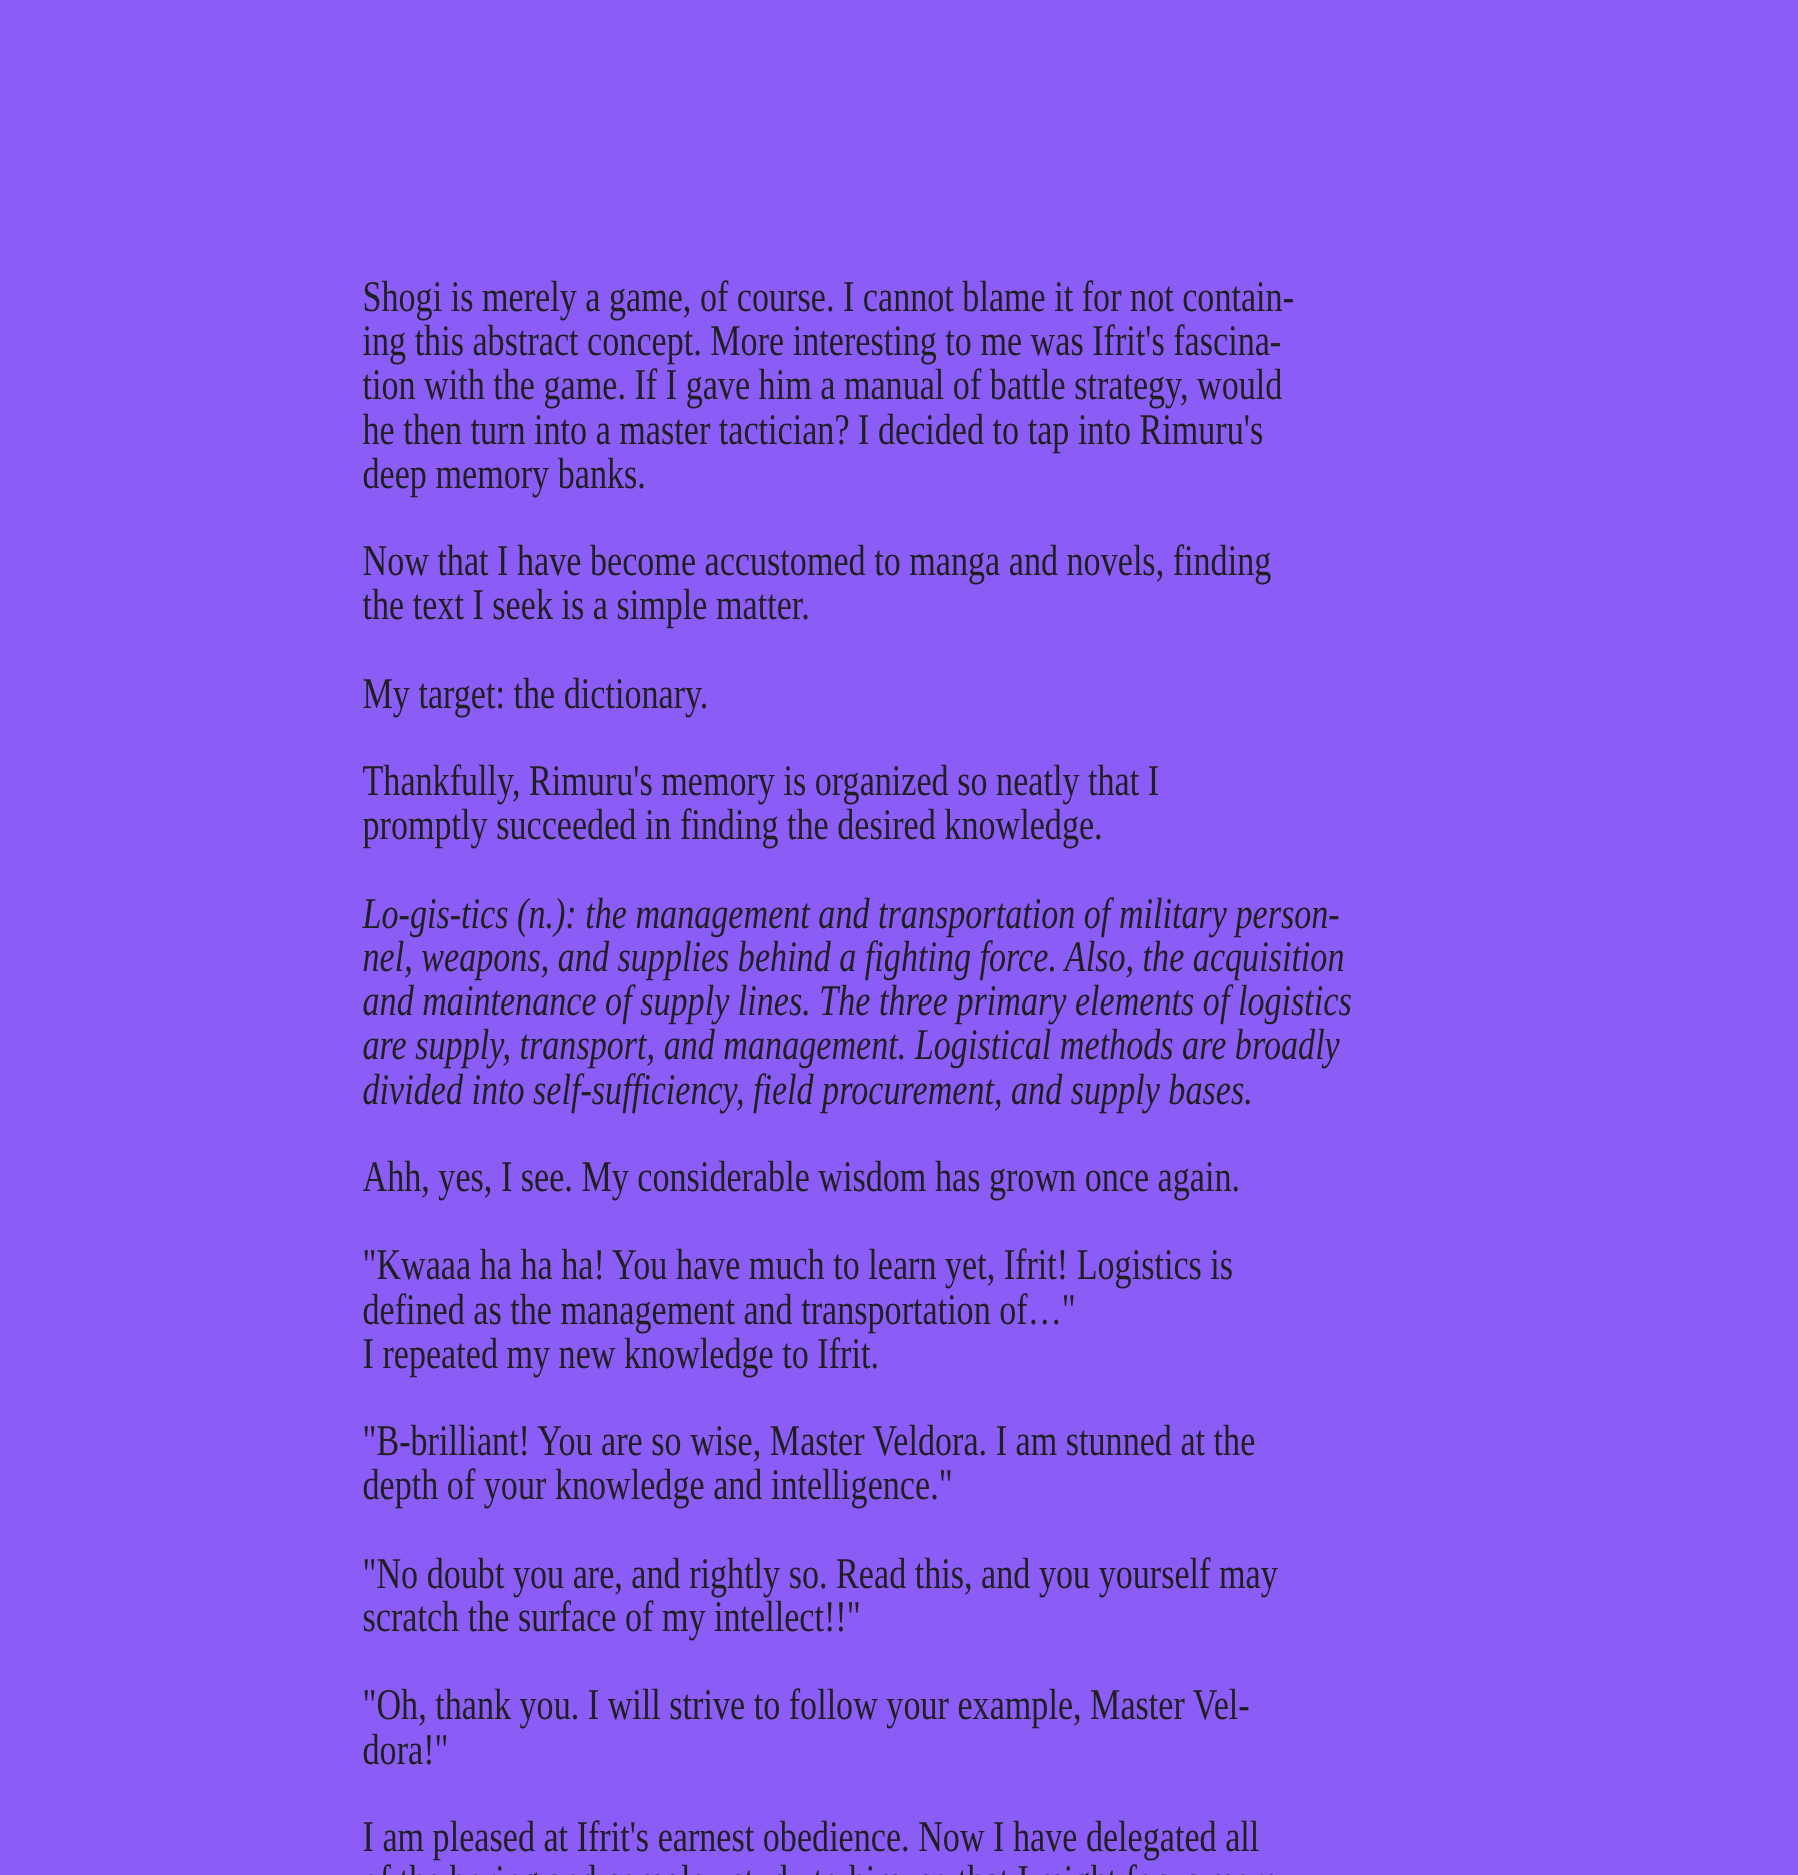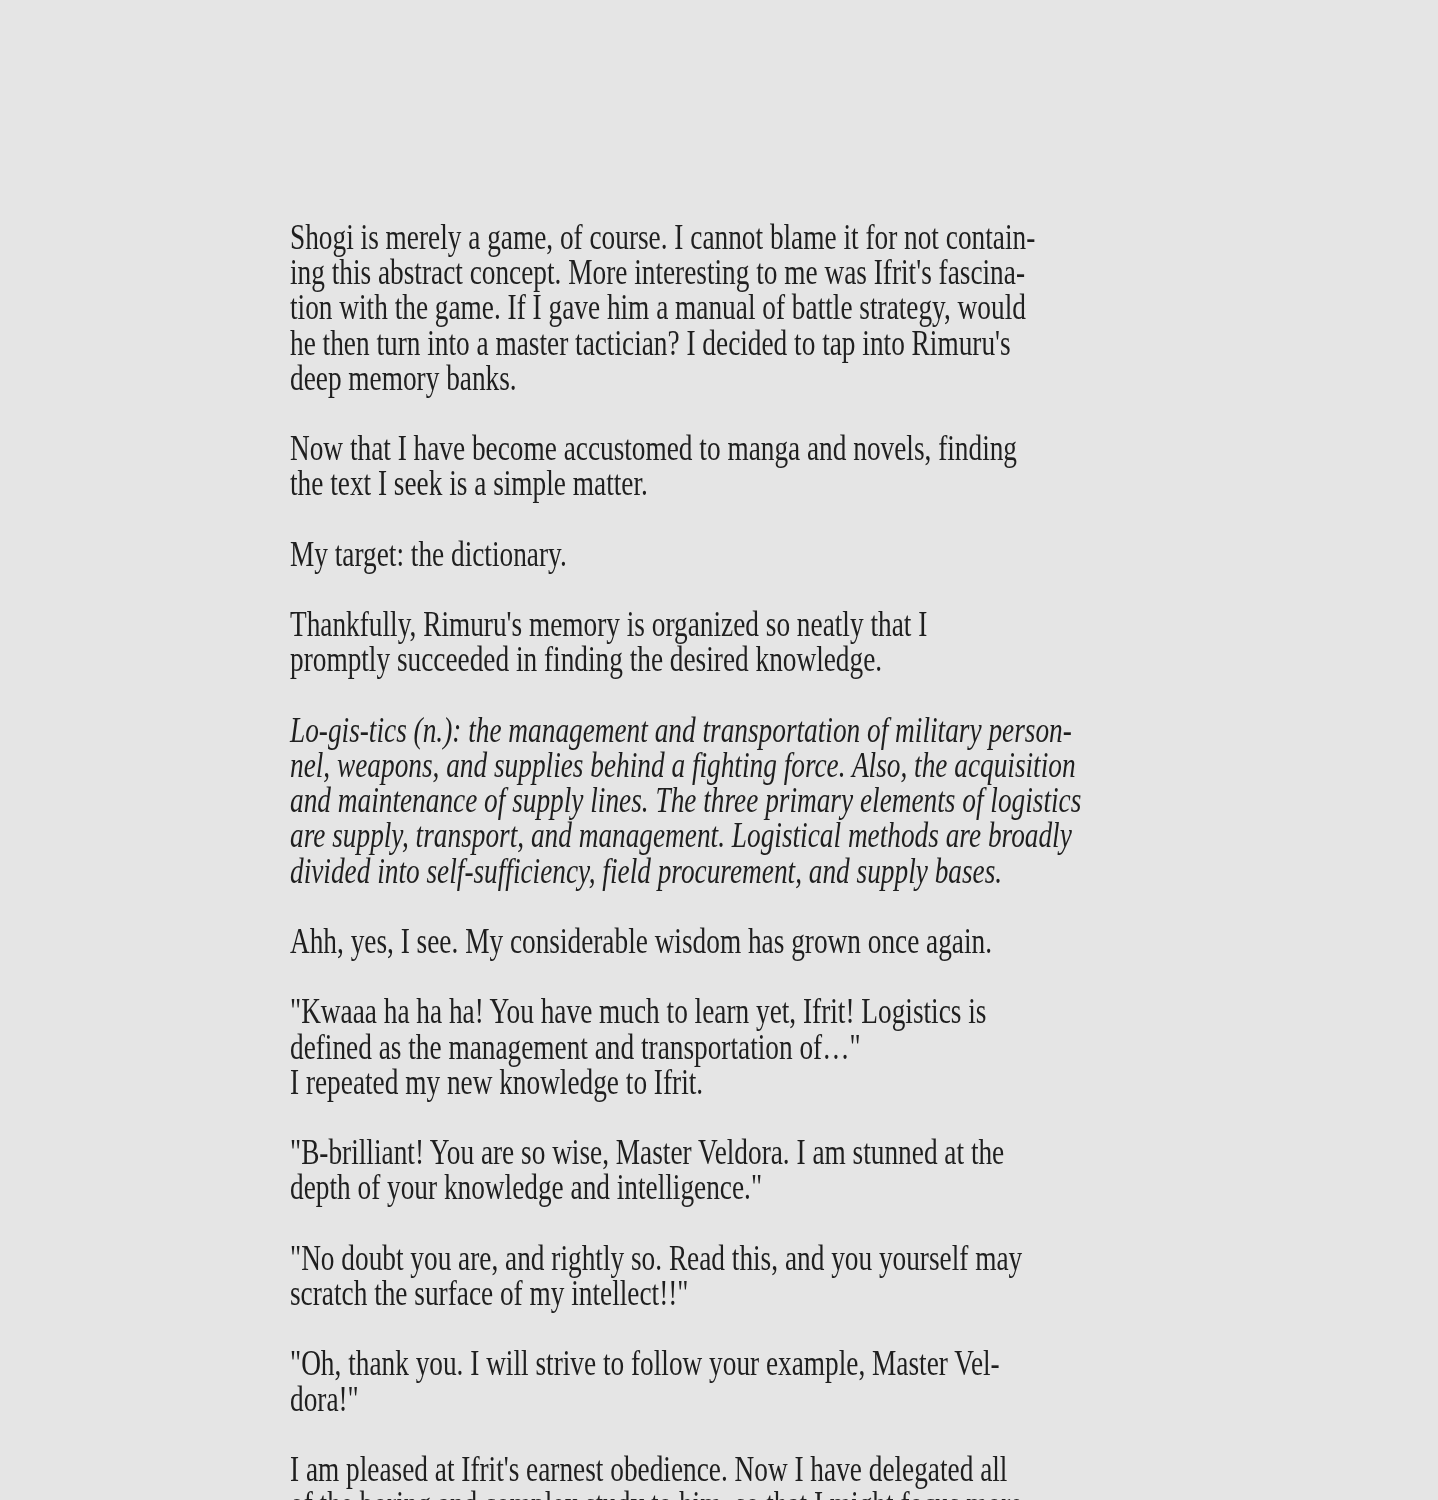--- a/index.html
+++ b/index.html
@@ -10,21 +10,21 @@
     width: 1438px;
     height: 1500px;
     background: #fdfdfd;
     overflow: hidden;
     position: relative;
     font-family: "Liberation Serif", serif;
   }
   .page {
     position: absolute;
     inset: 0;
-    background: #e5e5e5;
+    background: #8b5cf6;
   }
   .text-col {
     position: absolute;
     left: 290px;
     top: 220px;
     width: 1250px;
     transform: scaleX(0.78);
     transform-origin: 0 0;
     font-family: "Liberation Serif", serif;
     font-size: 35px;

